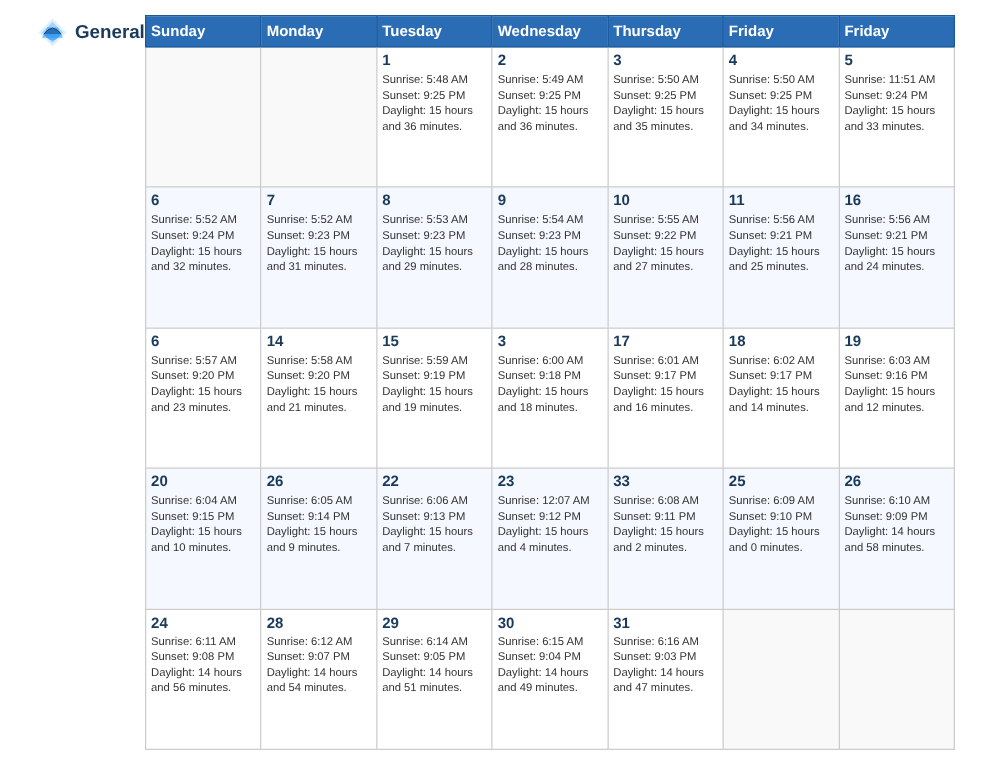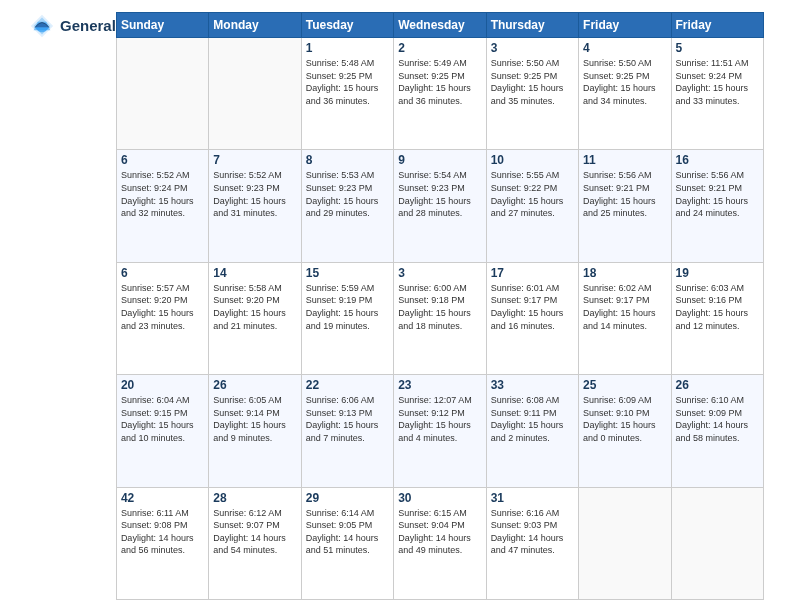--- a/index.html
+++ b/index.html
@@ -321,21 +321,21 @@
           <td>
             <span class="day-number">26</span>
             <div class="day-info">Sunrise: 6:10 AM
 Sunset: 9:09 PM
 Daylight: 14 hours
 and 58 minutes.</div>
           </td>
         </tr>
         <tr>
           <td>
-            <span class="day-number">42</span>
+            <span class="day-number">24</span>
             <div class="day-info">Sunrise: 6:11 AM
 Sunset: 9:08 PM
 Daylight: 14 hours
 and 56 minutes.</div>
           </td>
           <td>
             <span class="day-number">28</span>
             <div class="day-info">Sunrise: 6:12 AM
 Sunset: 9:07 PM
 Daylight: 14 hours

